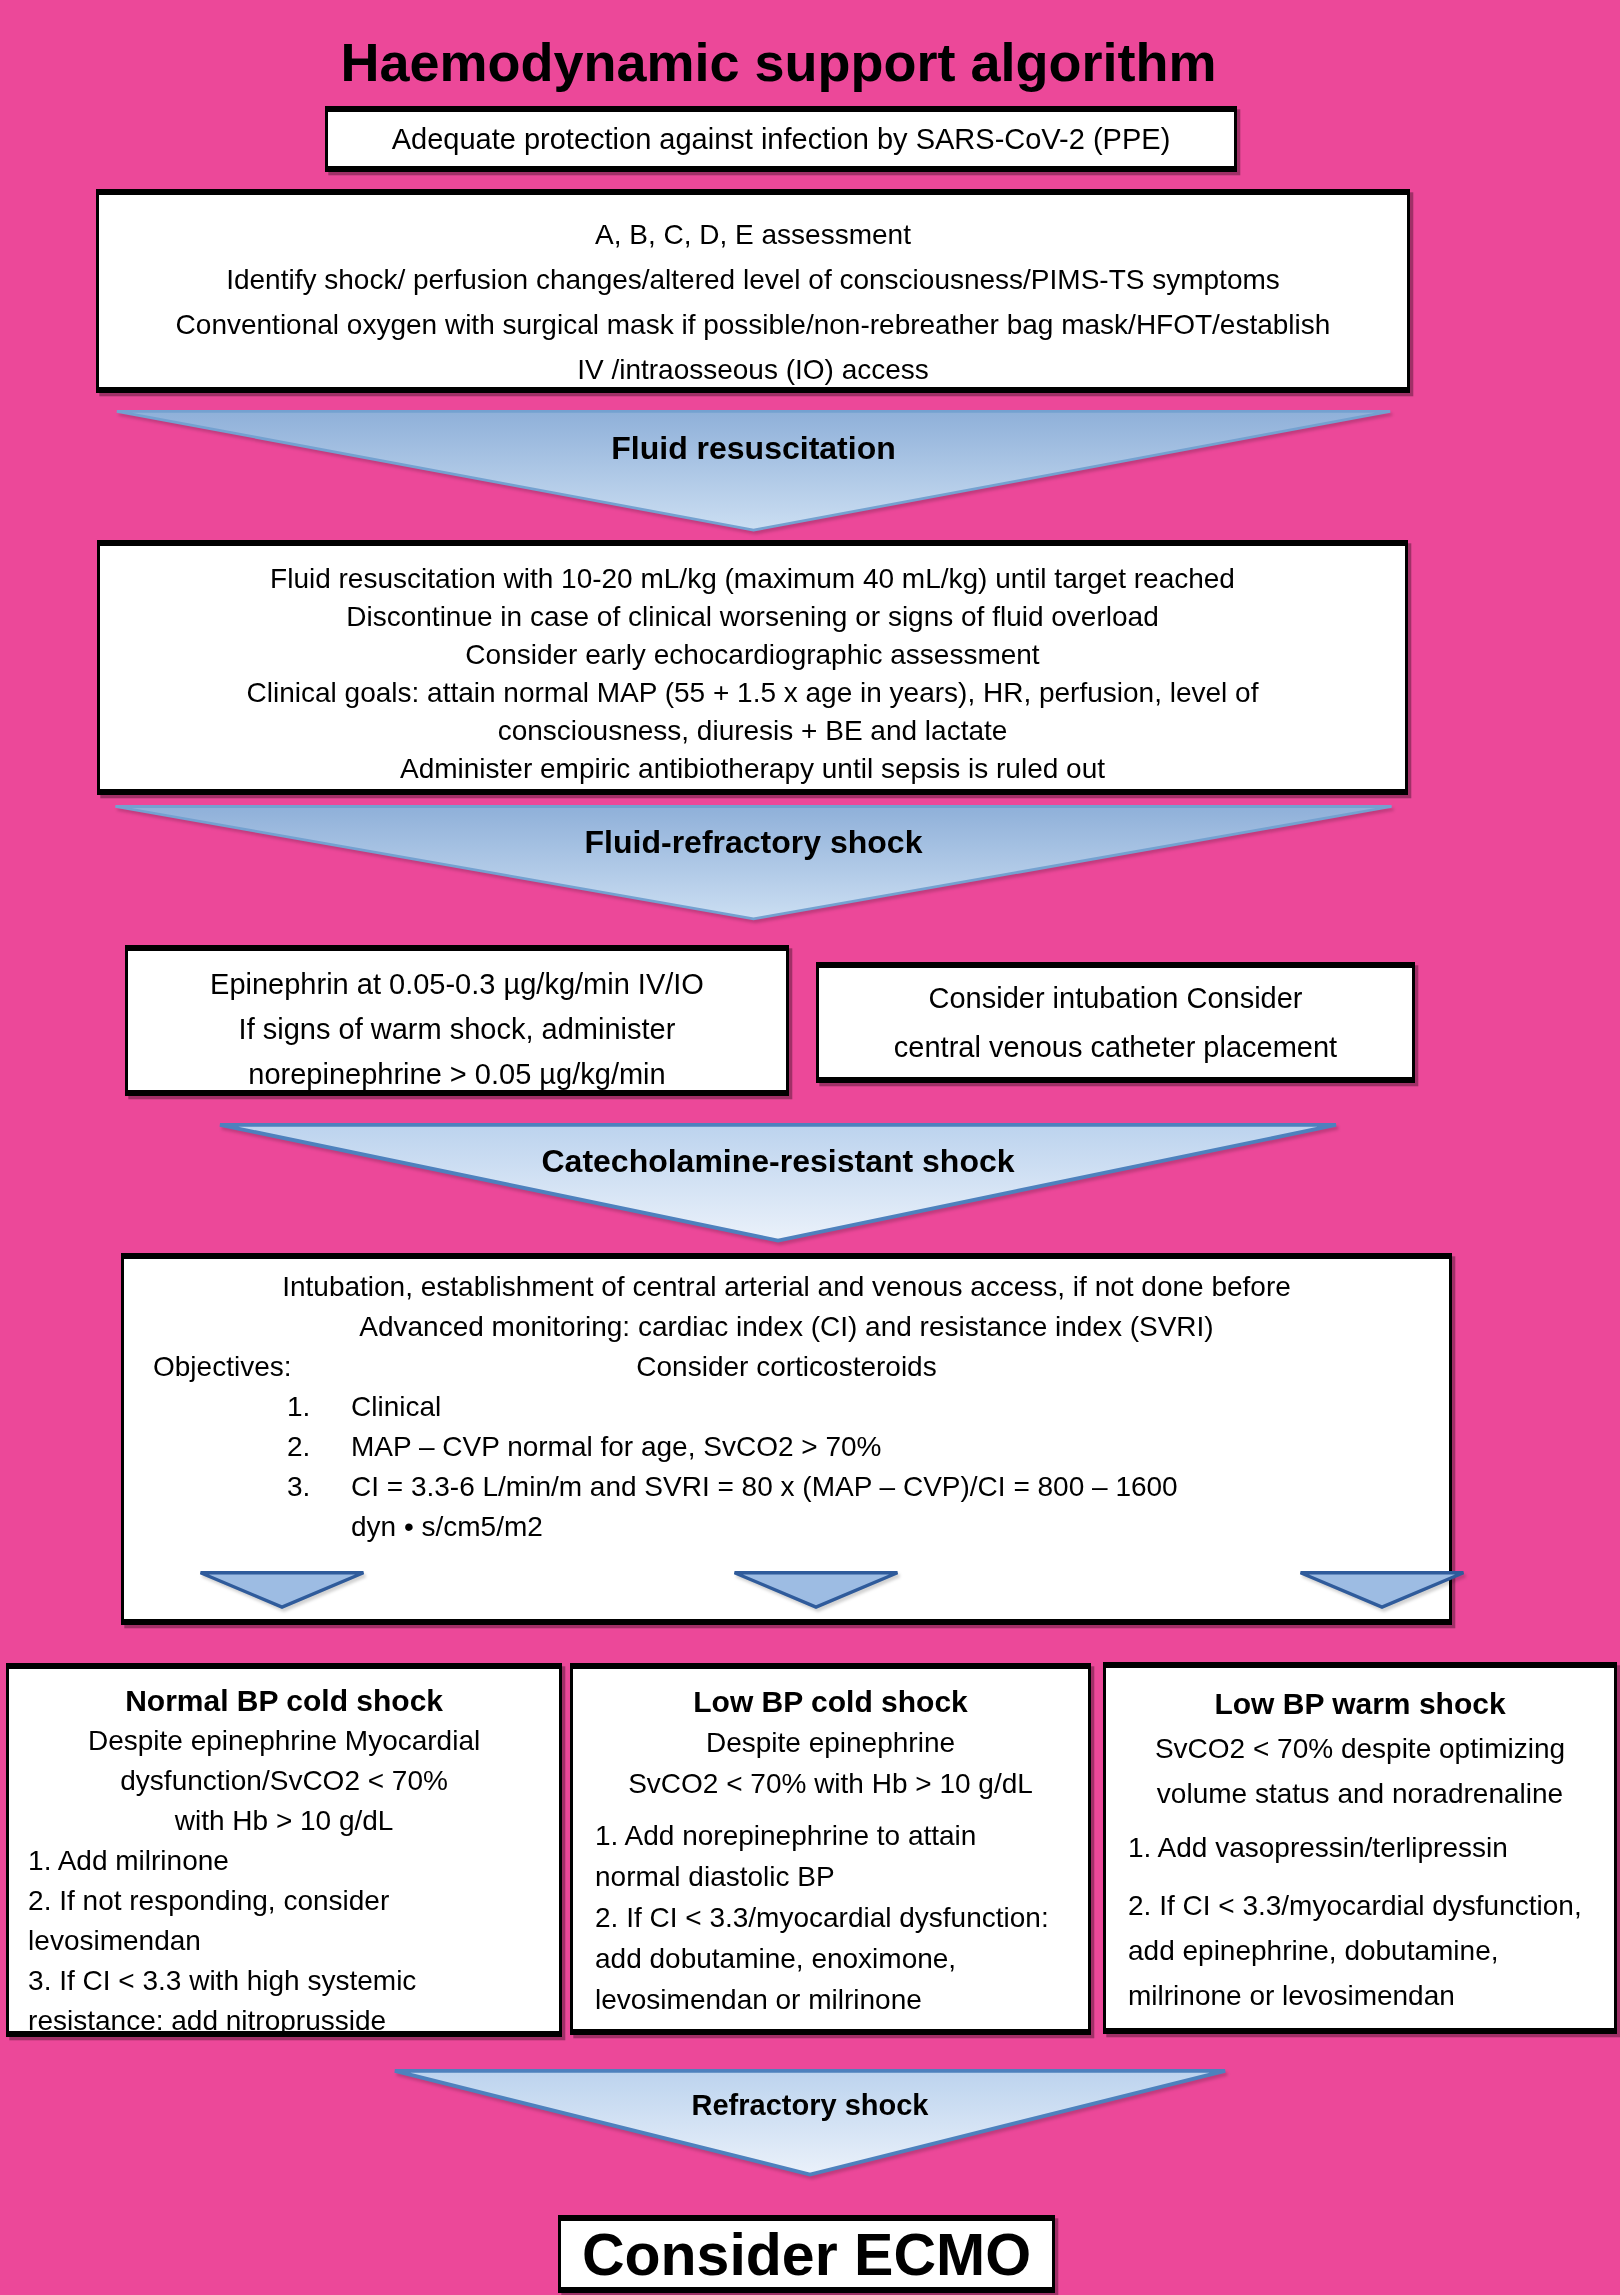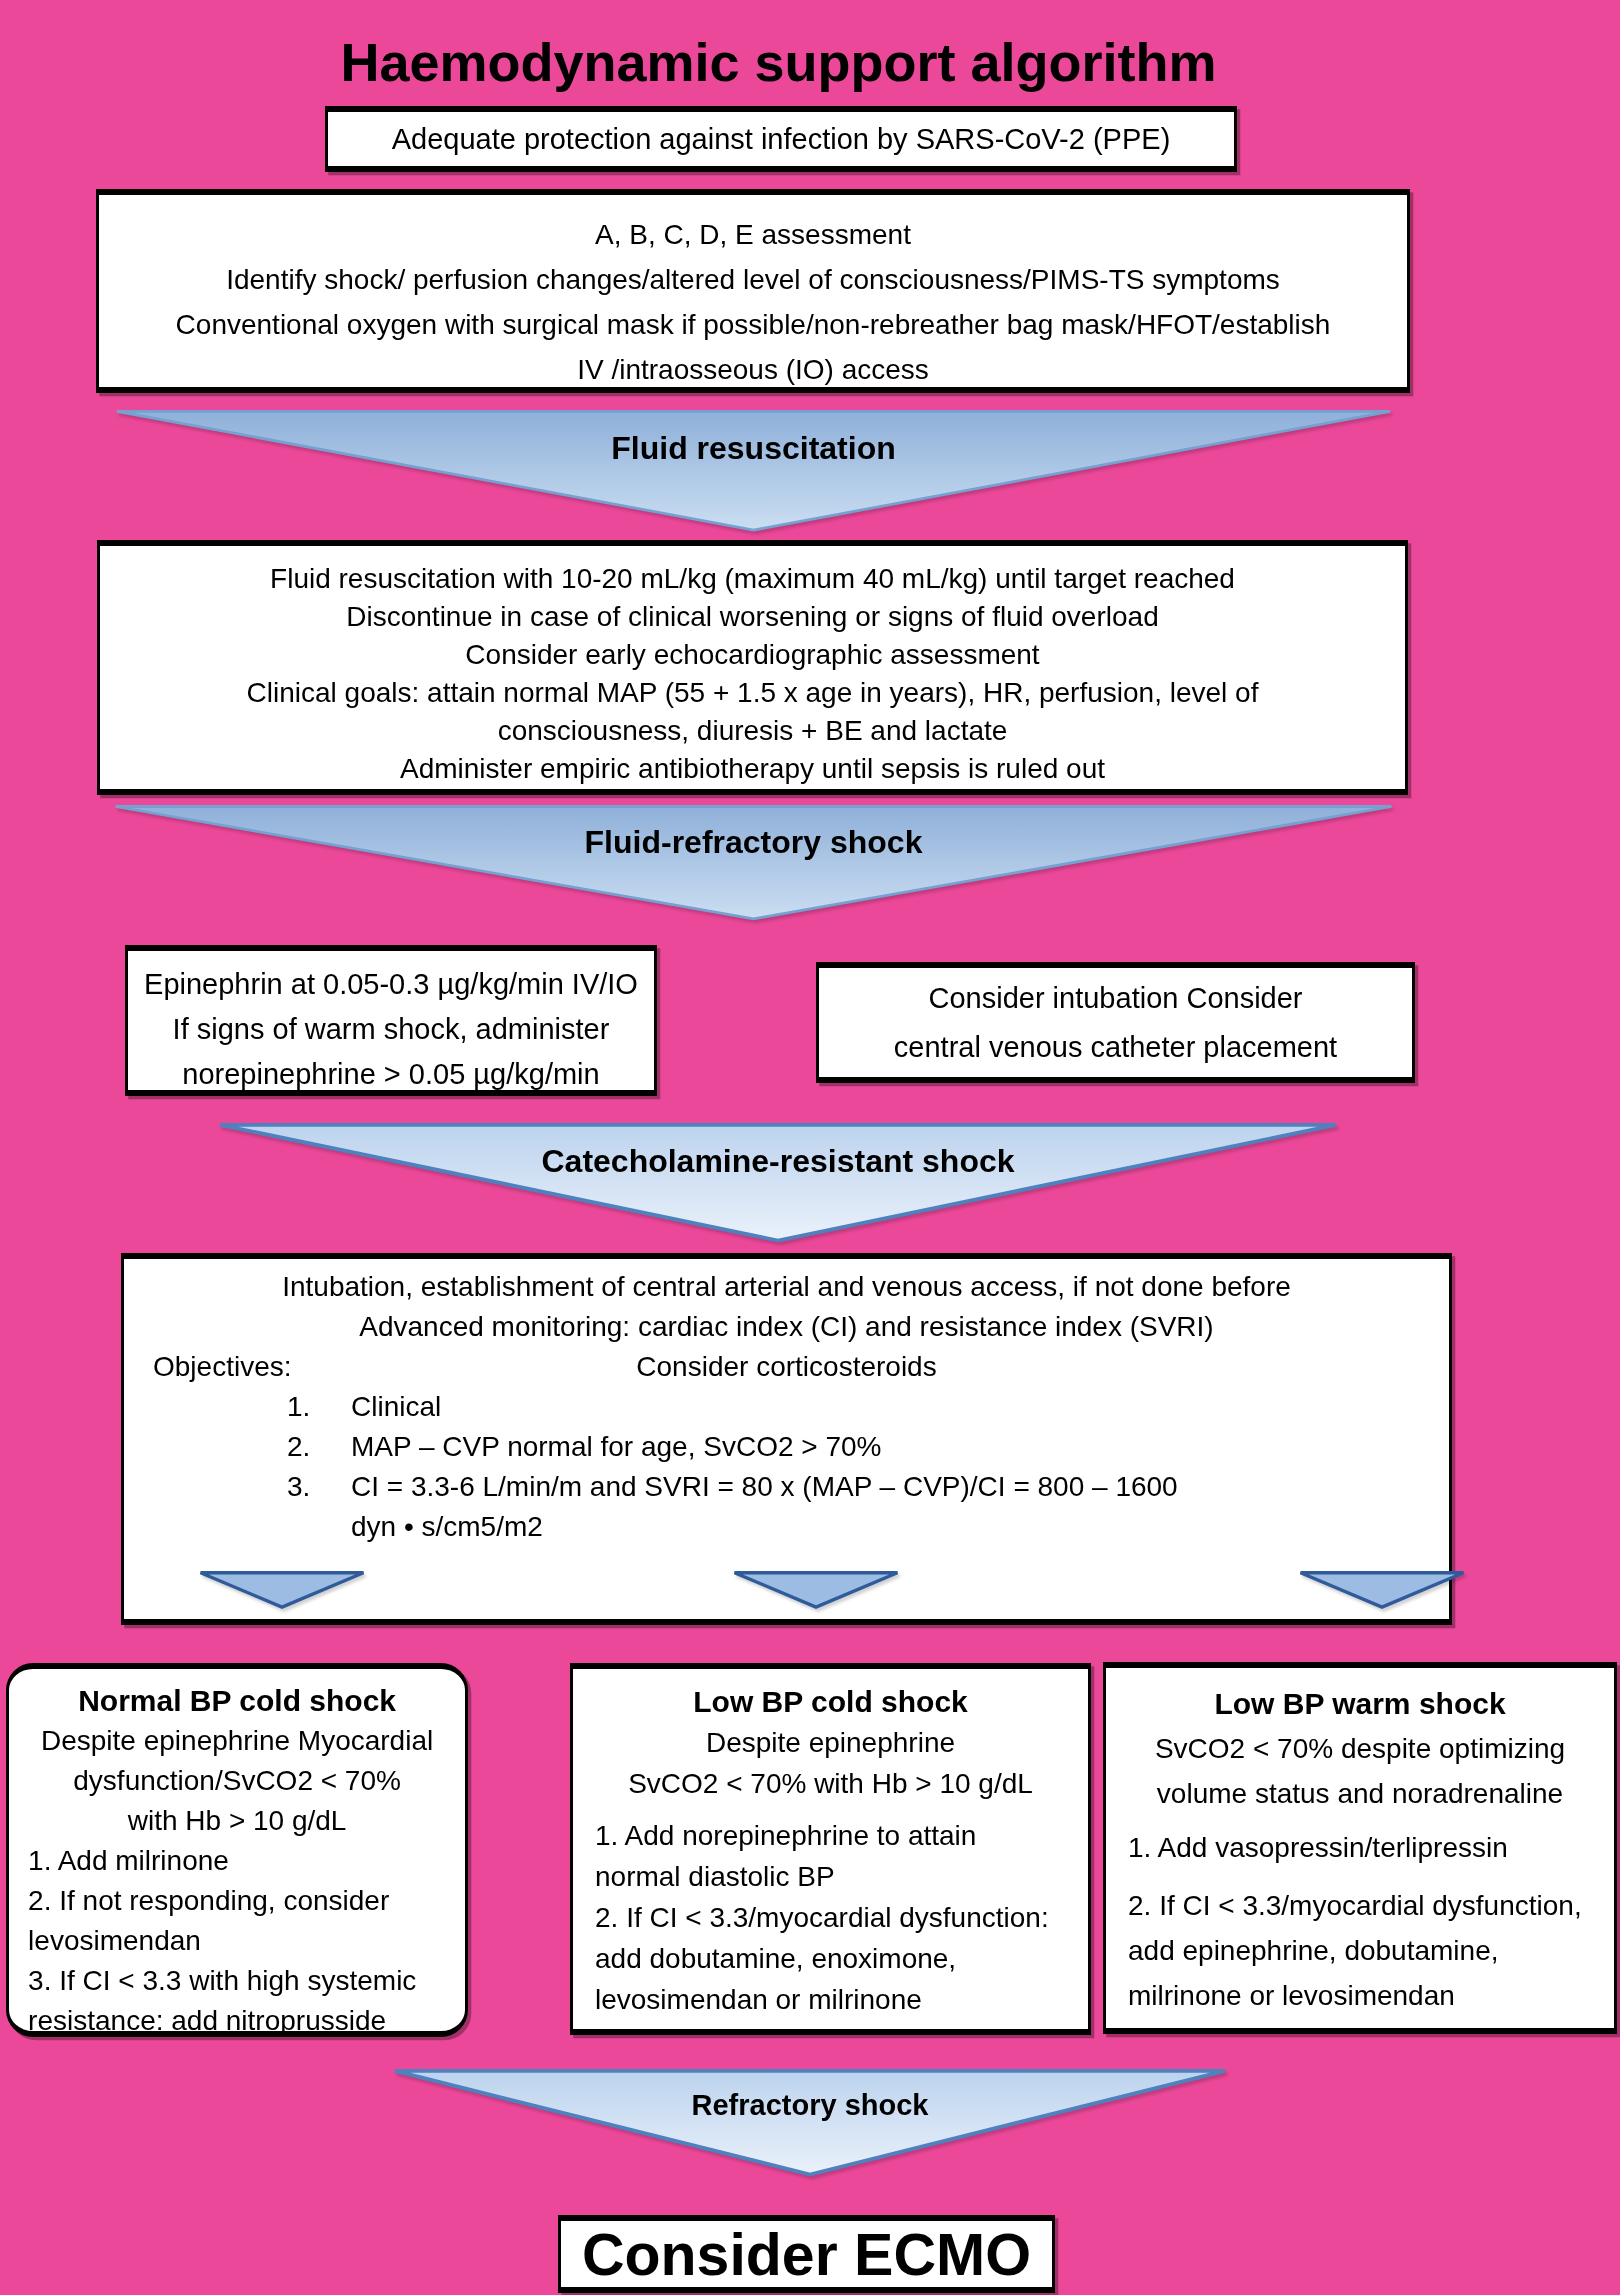--- a/index.html
+++ b/index.html
@@ -37,21 +37,21 @@
     left:96px; top:189px; width:1314px; height:204px;
     padding-top:16.6px; text-align:center;
     font-size:28px; line-height:45px;
   }
   .fluid-box{
     left:97px; top:540px; width:1311px; height:255px;
     padding-top:14.4px; text-align:center;
     font-size:28px; line-height:38px;
   }
   .epi-box{
-    left:125px; top:945px; width:532px; height:151px;
+    left:125px; top:945px; width:664px; height:151px;
     padding-top:11px; text-align:center;
     font-size:29px; line-height:45px;
   }
   .intub-box{
     left:780px; top:962px; width:599px; height:121px;
     display:flex; flex-direction:column; align-items:center; justify-content:center;
     font-size:29px; line-height:49px; text-align:center;margin-left:36px;
   }
   .cat-box{
     left:121px; top:1253px; width:1331px; height:372px;
@@ -61,21 +61,21 @@
   .cat-box .first{ margin-top:7.8px; }
   .objectives-row{ position:relative; height:40px; }
   .objectives-label{ position:absolute; left:29px; top:0; }
   .objectives-center{ text-align:center; }
   .cat-item{ padding-left:163px; }
   .cat-item .num{ display:inline-block; width:64px; }
   .shock-box{ font-size:28px; }
   .shock-box .bt{ font-weight:bold; font-size:30px; text-align:center; }
   .shock-box .c{ text-align:center; }
   .shock-box .l{ text-align:left; }
-  .box-a{ left:6.1px;  top:1663px; width:462px; height:374px; padding-top:12.2px; line-height:40px;border-radius:27px; }
+  .box-a{ left:6.1px;  top:1663px; width:556px; height:374px; padding-top:12.2px; line-height:40px; }
   .box-a .l{ padding-left:19px; }
   .box-b{ left:570px; top:1663px; width:521px; height:372px; padding-top:12.2px; line-height:41px; }
   .box-b .l{ padding-left:22px; }
   .box-c{ left:1103px; top:1662px; width:514px; height:372px; padding-top:13.3px; line-height:45px; }
   .box-c .l{ padding-left:22px; }
   .gap20{ height:11px; } .gap16{ height:8.9px; } .gap24{ height:13.3px; }
   .ecmo-box{
     left:558px; top:2215px; width:497px; height:78px;
     display:flex; justify-content:center;
     font-size:59px; font-weight:bold;

